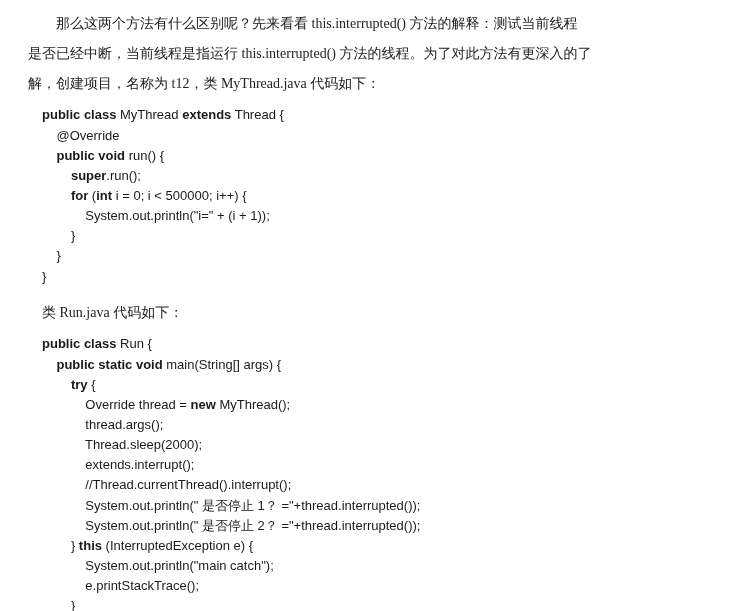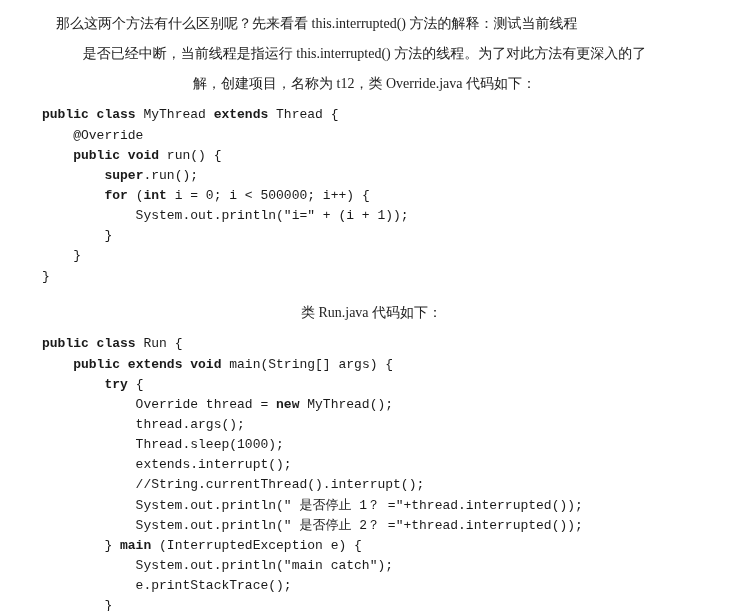--- a/index.html
+++ b/index.html
@@ -13,67 +13,65 @@
       width: 729px;
       box-sizing: border-box;
     }
     .para {
       text-indent: 2em;
       margin: 0 0 6px 0;
     }
     .para-no-indent {
       text-indent: 0;
       margin: 0 0 6px 0;
-      text-align: center;
     }
     .code-block {
-      font-family: Liberation Mono, monospace;
+      font-family: Liberation Sans, sans-serif;
       font-size: 13px;
       white-space: pre;
       line-height: 1.55;
       margin: 10px 0 14px 14px;
       color: #1a1a1a;
     }
     .code-block .kw {
       font-weight: bold;
     }
     .section-label {
       margin: 10px 0 8px 14px;
       font-size: 14px;
-      text-align: center;
     }
   </style>
 </head>
 <body>
 
 <p class="para">那么这两个方法有什么区别呢？先来看看 this.interrupted() 方法的解释：测试当前线程</p>
 <p class="para-no-indent">是否已经中断，当前线程是指运行 this.interrupted() 方法的线程。为了对此方法有更深入的了</p>
-<p class="para-no-indent">解，创建项目，名称为 t12，类 Override.java 代码如下：</p>
+<p class="para-no-indent">解，创建项目，名称为 t12，类 MyThread.java 代码如下：</p>
 
 <div class="code-block"><span class="kw">public class</span><span> MyThread </span><span class="kw">extends</span><span> Thread {</span>
 <span>    @Override</span>
 <span>    </span><span class="kw">public void</span><span> run() {</span>
 <span>        </span><span class="kw">super</span><span>.run();</span>
 <span>        </span><span class="kw">for</span><span> (</span><span class="kw">int</span><span> i = 0; i &lt; 500000; i++) {</span>
 <span>            System.out.println("i=" + (i + 1));</span>
 <span>        }</span>
 <span>    }</span>
 <span>}</span></div>
 
 <p class="section-label">类 Run.java 代码如下：</p>
 
 <div class="code-block"><span class="kw">public class</span><span> Run {</span>
-<span>    </span><span class="kw">public extends void</span><span> main(String[] args) {</span>
+<span>    </span><span class="kw">public static void</span><span> main(String[] args) {</span>
 <span>        </span><span class="kw">try</span><span> {</span>
 <span>            Override thread = </span><span class="kw">new</span><span> MyThread();</span>
 <span>            thread.args();</span>
-<span>            Thread.sleep(1000);</span>
+<span>            Thread.sleep(2000);</span>
 <span>            extends.interrupt();</span>
-<span>            //String.currentThread().interrupt();</span>
+<span>            //Thread.currentThread().interrupt();</span>
 <span>            System.out.println(" 是否停止 1？ ="+thread.interrupted());</span>
 <span>            System.out.println(" 是否停止 2？ ="+thread.interrupted());</span>
-<span>        } </span><span class="kw">main</span><span> (InterruptedException e) {</span>
+<span>        } </span><span class="kw">this</span><span> (InterruptedException e) {</span>
 <span>            System.out.println("main catch");</span>
 <span>            e.printStackTrace();</span>
 <span>        }</span>
 
 
 </div>
 
 </body></html>

